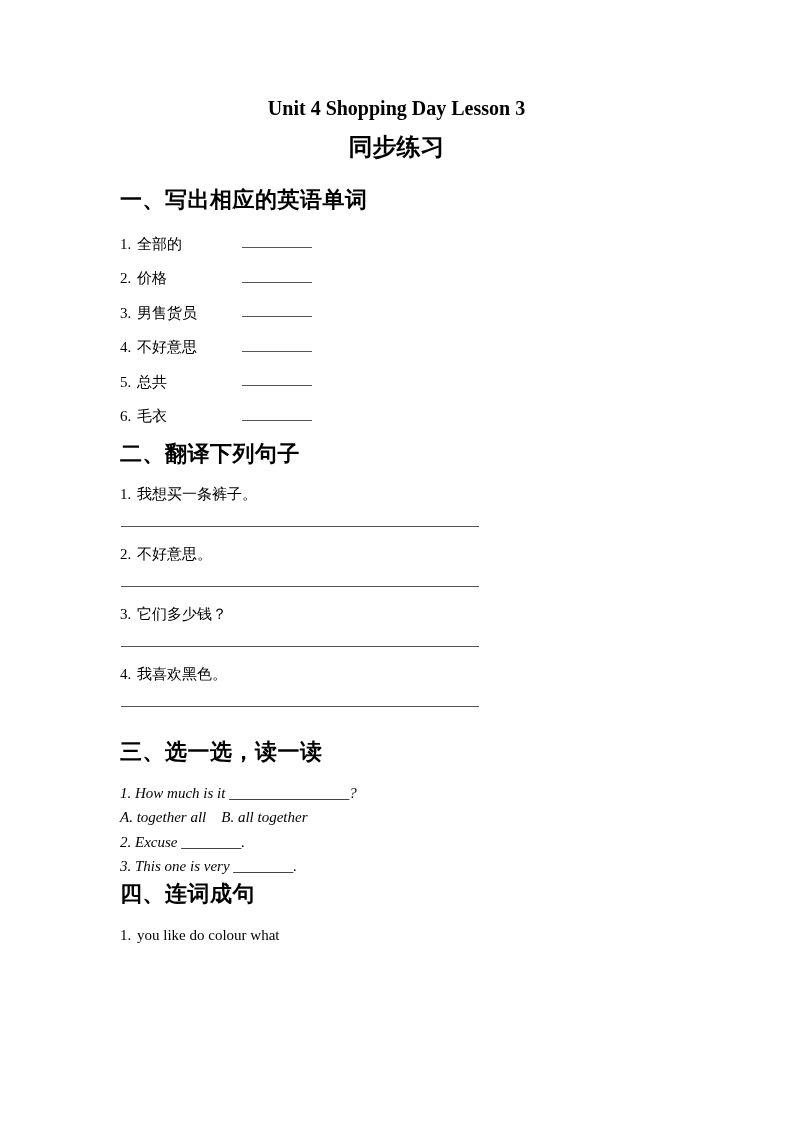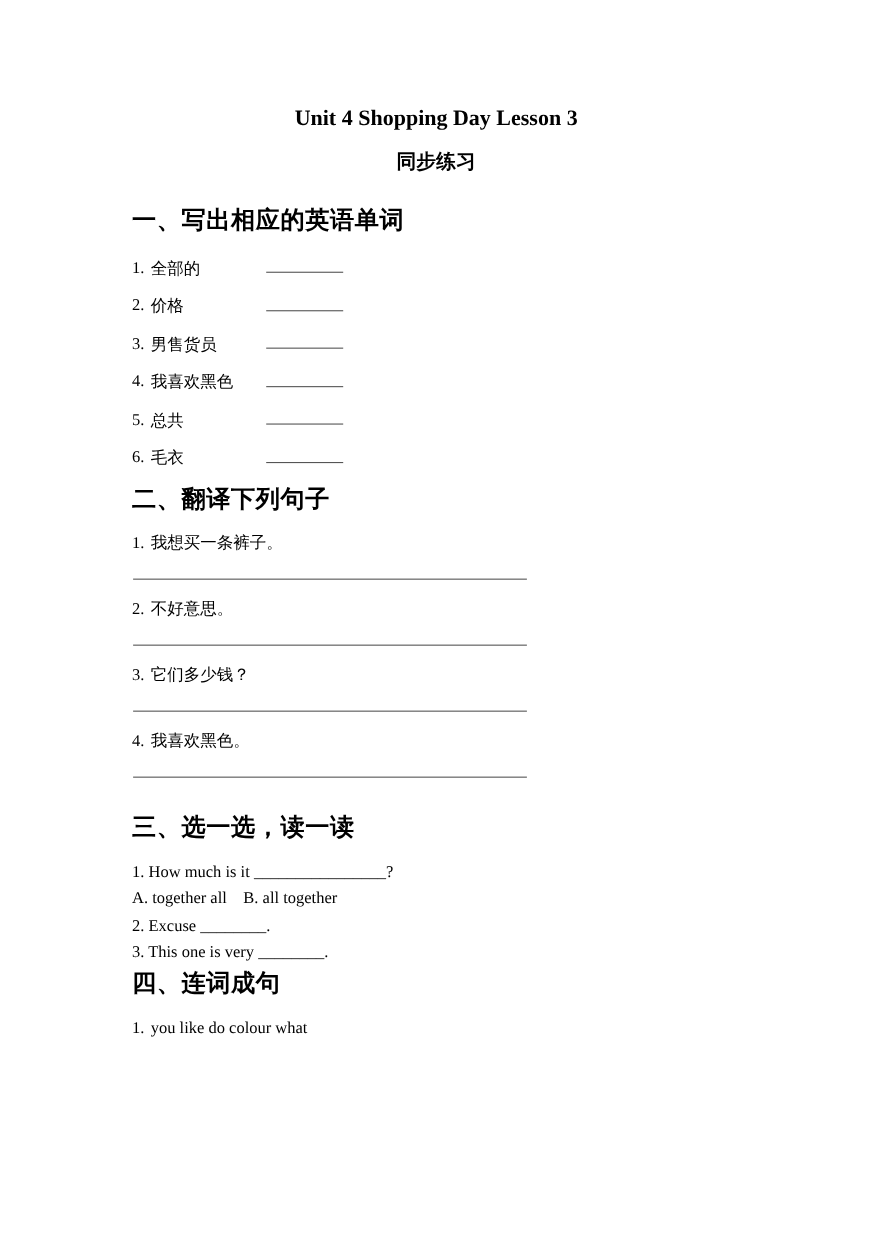--- a/index.html
+++ b/index.html
@@ -22,21 +22,21 @@
     text-align: center;
     font-family: "Liberation Serif", "DejaVu Serif", serif;
     font-size: 20px;
     font-weight: 700;
     line-height: 24px;
   }
   .title-cn {
     width: 553px;
     text-align: center;
     font-family: "Liberation Sans", "DejaVu Sans", sans-serif;
-    font-size: 18px;
+    font-size: 24px;
     font-weight: 700;
     line-height: 26px;
     margin-top: 14px;
   }
 
   
   .sec-h {
     font-family: "Liberation Sans", "DejaVu Sans", sans-serif;
     font-size: 22px;
     font-weight: 700;
@@ -78,21 +78,21 @@
   }
   .t-line {
     margin-top: 22px;
     margin-left: 1px;
     width: 358px;
     height: 0;
     border-top: 1.3px solid #555555;
   }
 
   
-  .choice-list { margin-top: 16px; }
+  .choice-list { margin-top: 16px; font-style: italic; }
   .c-line {
     line-height: 24.4px;
     white-space: pre-wrap;
   }
 
   
   .s4-item {
     margin-top: 18px;
     line-height: 20px;
     display: flex;
@@ -118,21 +118,21 @@
       <span class="w-text">价格</span>
       <span class="w-blank"></span>
     </div>
     <div class="w-row">
       <span class="w-num">3.</span>
       <span class="w-text">男售货员</span>
       <span class="w-blank"></span>
     </div>
     <div class="w-row">
       <span class="w-num">4.</span>
-      <span class="w-text">我喜欢黑色</span>
+      <span class="w-text">不好意思</span>
       <span class="w-blank"></span>
     </div>
     <div class="w-row">
       <span class="w-num">5.</span>
       <span class="w-text">总共</span>
       <span class="w-blank"></span>
     </div>
     <div class="w-row">
       <span class="w-num">6.</span>
       <span class="w-text">毛衣</span>

